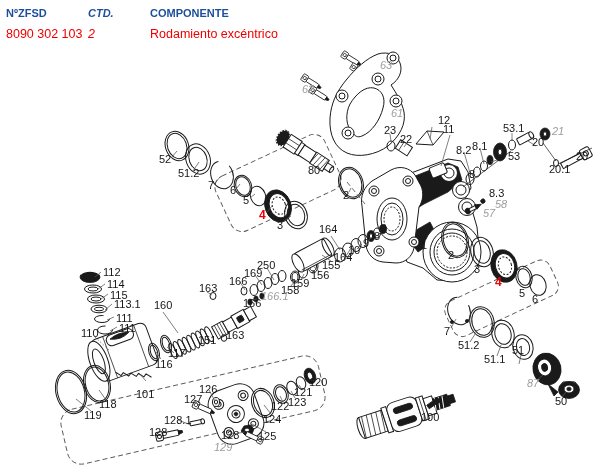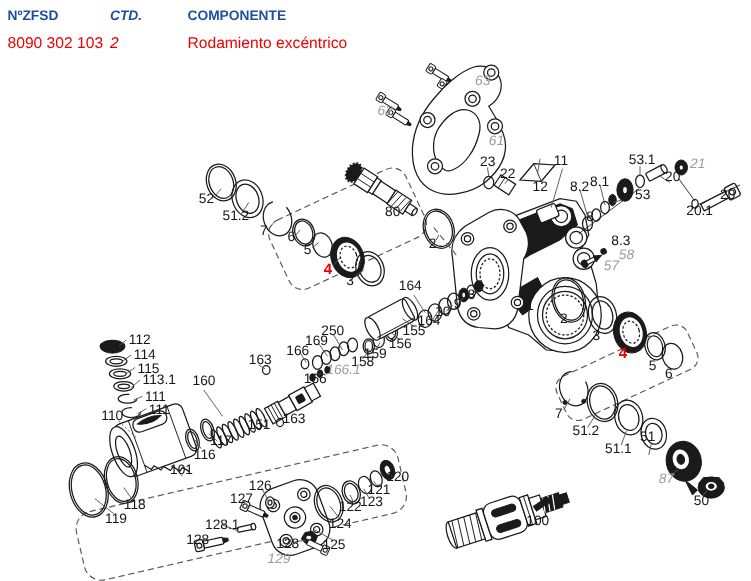--- a/index.html
+++ b/index.html
@@ -421,21 +421,21 @@
         <line class="t" x1="558" y1="164" x2="592" y2="148"></line>
       <line class="ld" x1="390" y1="134" x2="391" y2="141"></line>
         <line class="ld" x1="407" y1="143" x2="404" y2="147"></line>
     </g>
   </svg>
 
   <div id="labels">
       <span class="lbl m" style="left: 302px; top: 84px;">62</span>
       <span class="lbl m" style="left: 336px; top: 60px; margin-left: 44px;">63</span>
       <span class="lbl m" style="left: 391px; top: 108px;">61</span>
-      <span class="lbl" style="left: 426px; top: 115px; margin-top: 30px;">12</span>
+      <span class="lbl" style="left: 438px; top: 115px;">12</span>
       <span class="lbl" style="left: 384px; top: 125px;">23</span>
       <span class="lbl" style="left: 400px; top: 134px;">22</span>
       <span class="lbl" style="left: 443px; top: 124px;">11</span>
       <span class="lbl" style="left: 308px; top: 165px;">80</span>
       <span class="lbl" style="left: 159px; top: 154px;">52</span>
       <span class="lbl" style="left: 178px; top: 168px;">51.2</span>
       <span class="lbl" style="left: 208px; top: 180px;">7</span>
       <span class="lbl" style="left: 230px; top: 185px;">6</span>
       <span class="lbl" style="left: 243px; top: 195px;">5</span>
       <span class="lbl h" style="left: 259px; top: 210px;">4</span>
@@ -479,21 +479,21 @@
       <span class="lbl" style="left: 198px; top: 335px;">151</span>
       <span class="lbl" style="left: 103px; top: 267px;">112</span>
       <span class="lbl" style="left: 107px; top: 279px;">114</span>
       <span class="lbl" style="left: 110px; top: 290px;">115</span>
       <span class="lbl" style="left: 114px; top: 299px;">113.1</span>
       <span class="lbl" style="left: 116px; top: 313px;">111</span>
       <span class="lbl" style="left: 119px; top: 323px;">111</span>
       <span class="lbl" style="left: 81px; top: 328px; text-align: right;">110</span>
       <span class="lbl" style="left: 168px; top: 348px;">117</span>
       <span class="lbl" style="left: 155px; top: 359px;">116</span>
-      <span class="lbl" style="left: 136px; top: 371px; text-align: right;">101</span>
+      <span class="lbl" style="left: 136px; top: 389px; text-align: right;">101</span>
       <span class="lbl" style="left: 99px; top: 399px;">118</span>
       <span class="lbl" style="left: 84px; top: 410px;">119</span>
       <span class="lbl" style="left: 199px; top: 384px;">126</span>
       <span class="lbl" style="left: 184px; top: 394px;">127</span>
       <span class="lbl" style="left: 164px; top: 415px;">128.1</span>
       <span class="lbl" style="left: 149px; top: 427px;">128</span>
       <span class="lbl" style="left: 221px; top: 430px;">128</span>
       <span class="lbl m" style="left: 214px; top: 442px;">129</span>
       <span class="lbl" style="left: 309px; top: 377px;">120</span>
       <span class="lbl" style="left: 294px; top: 387px;">121</span>

